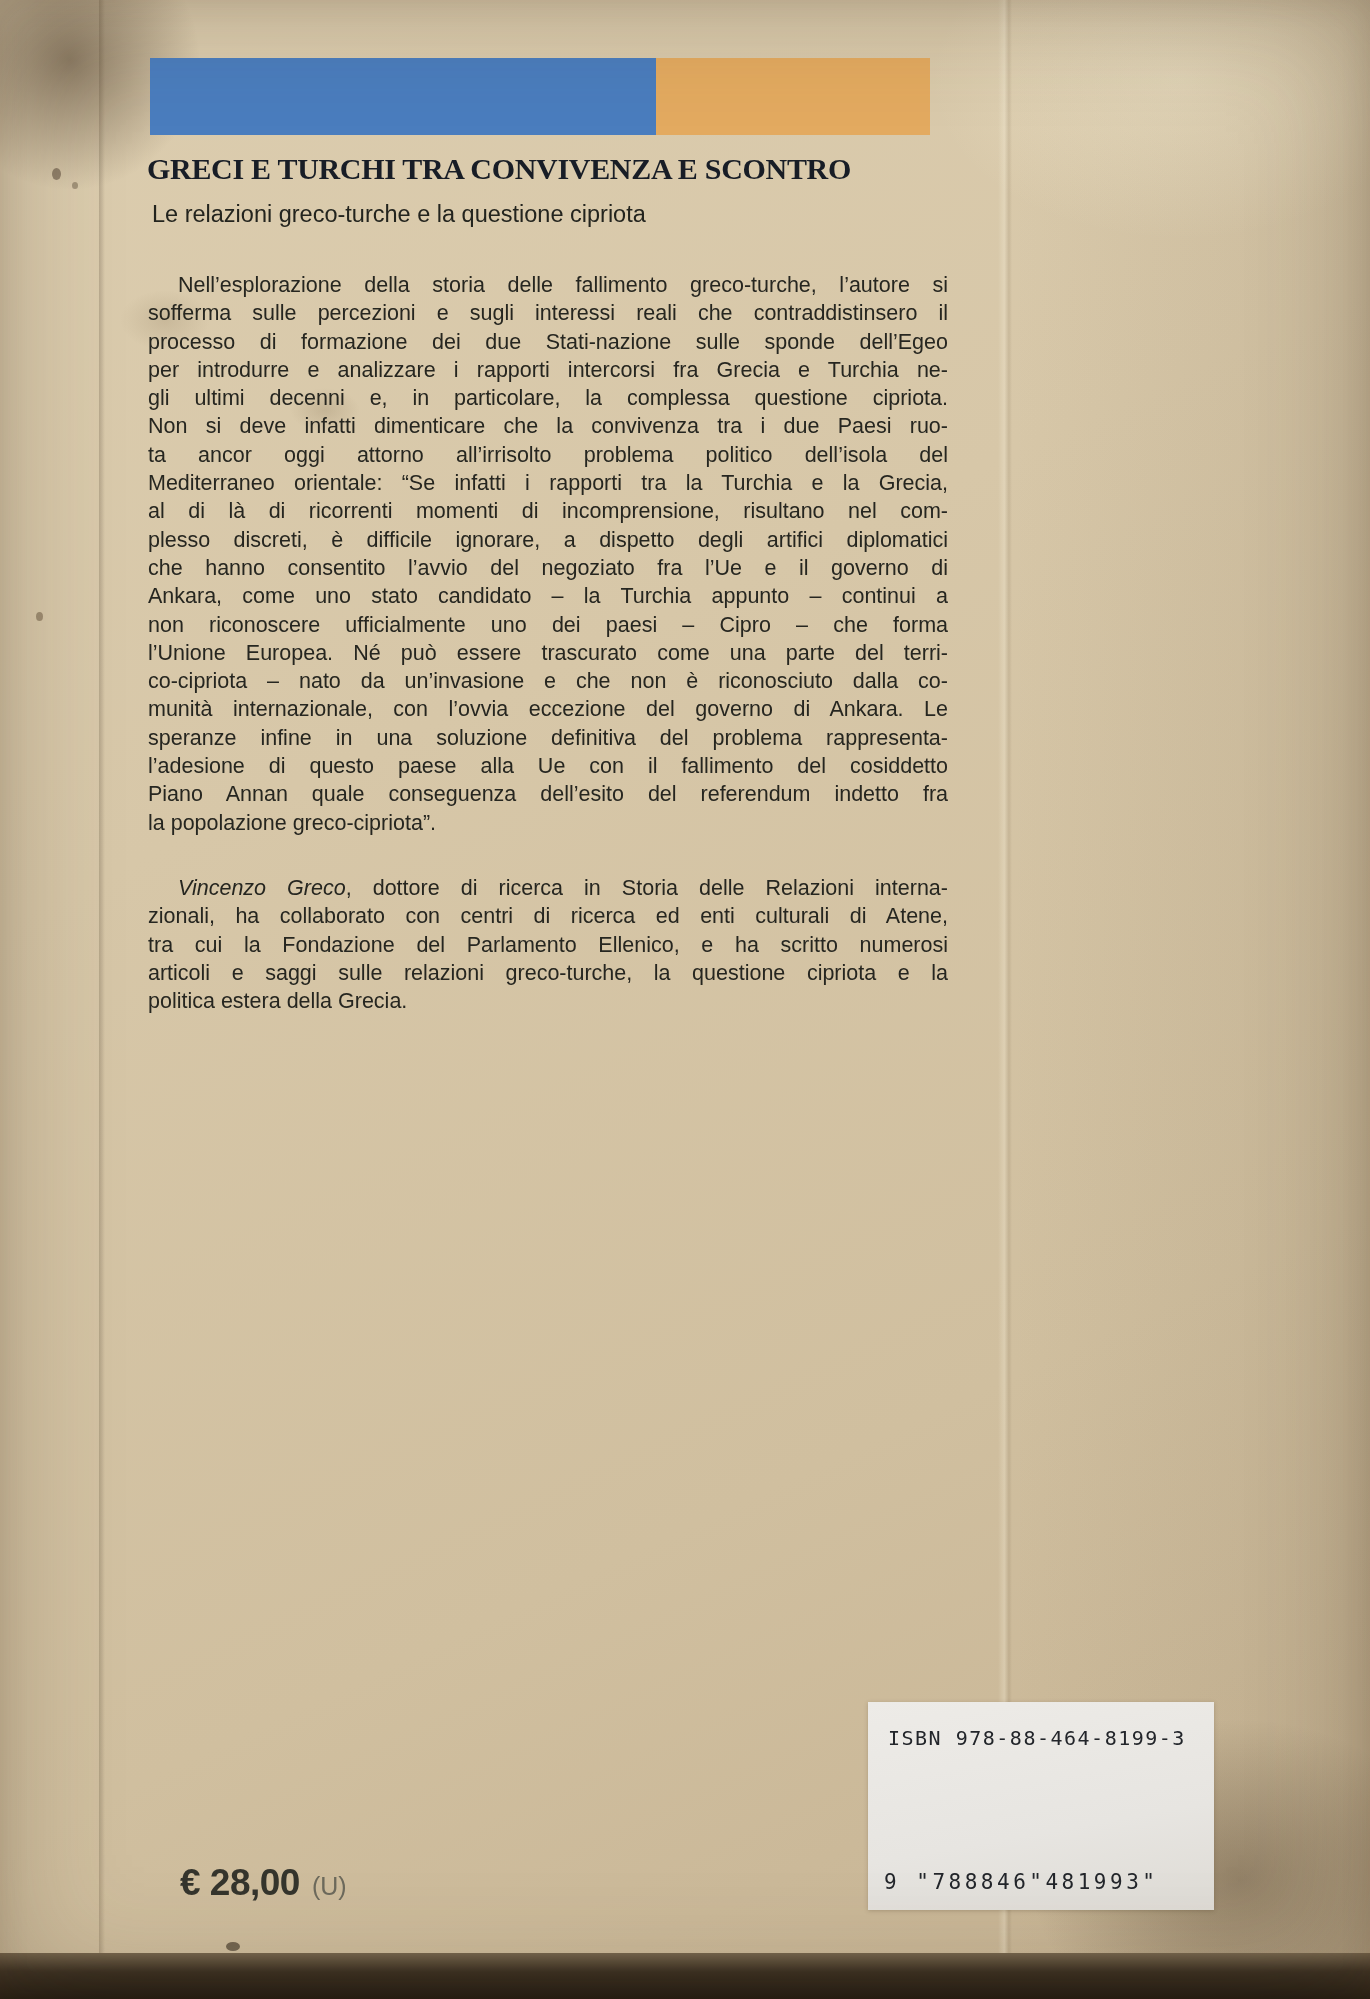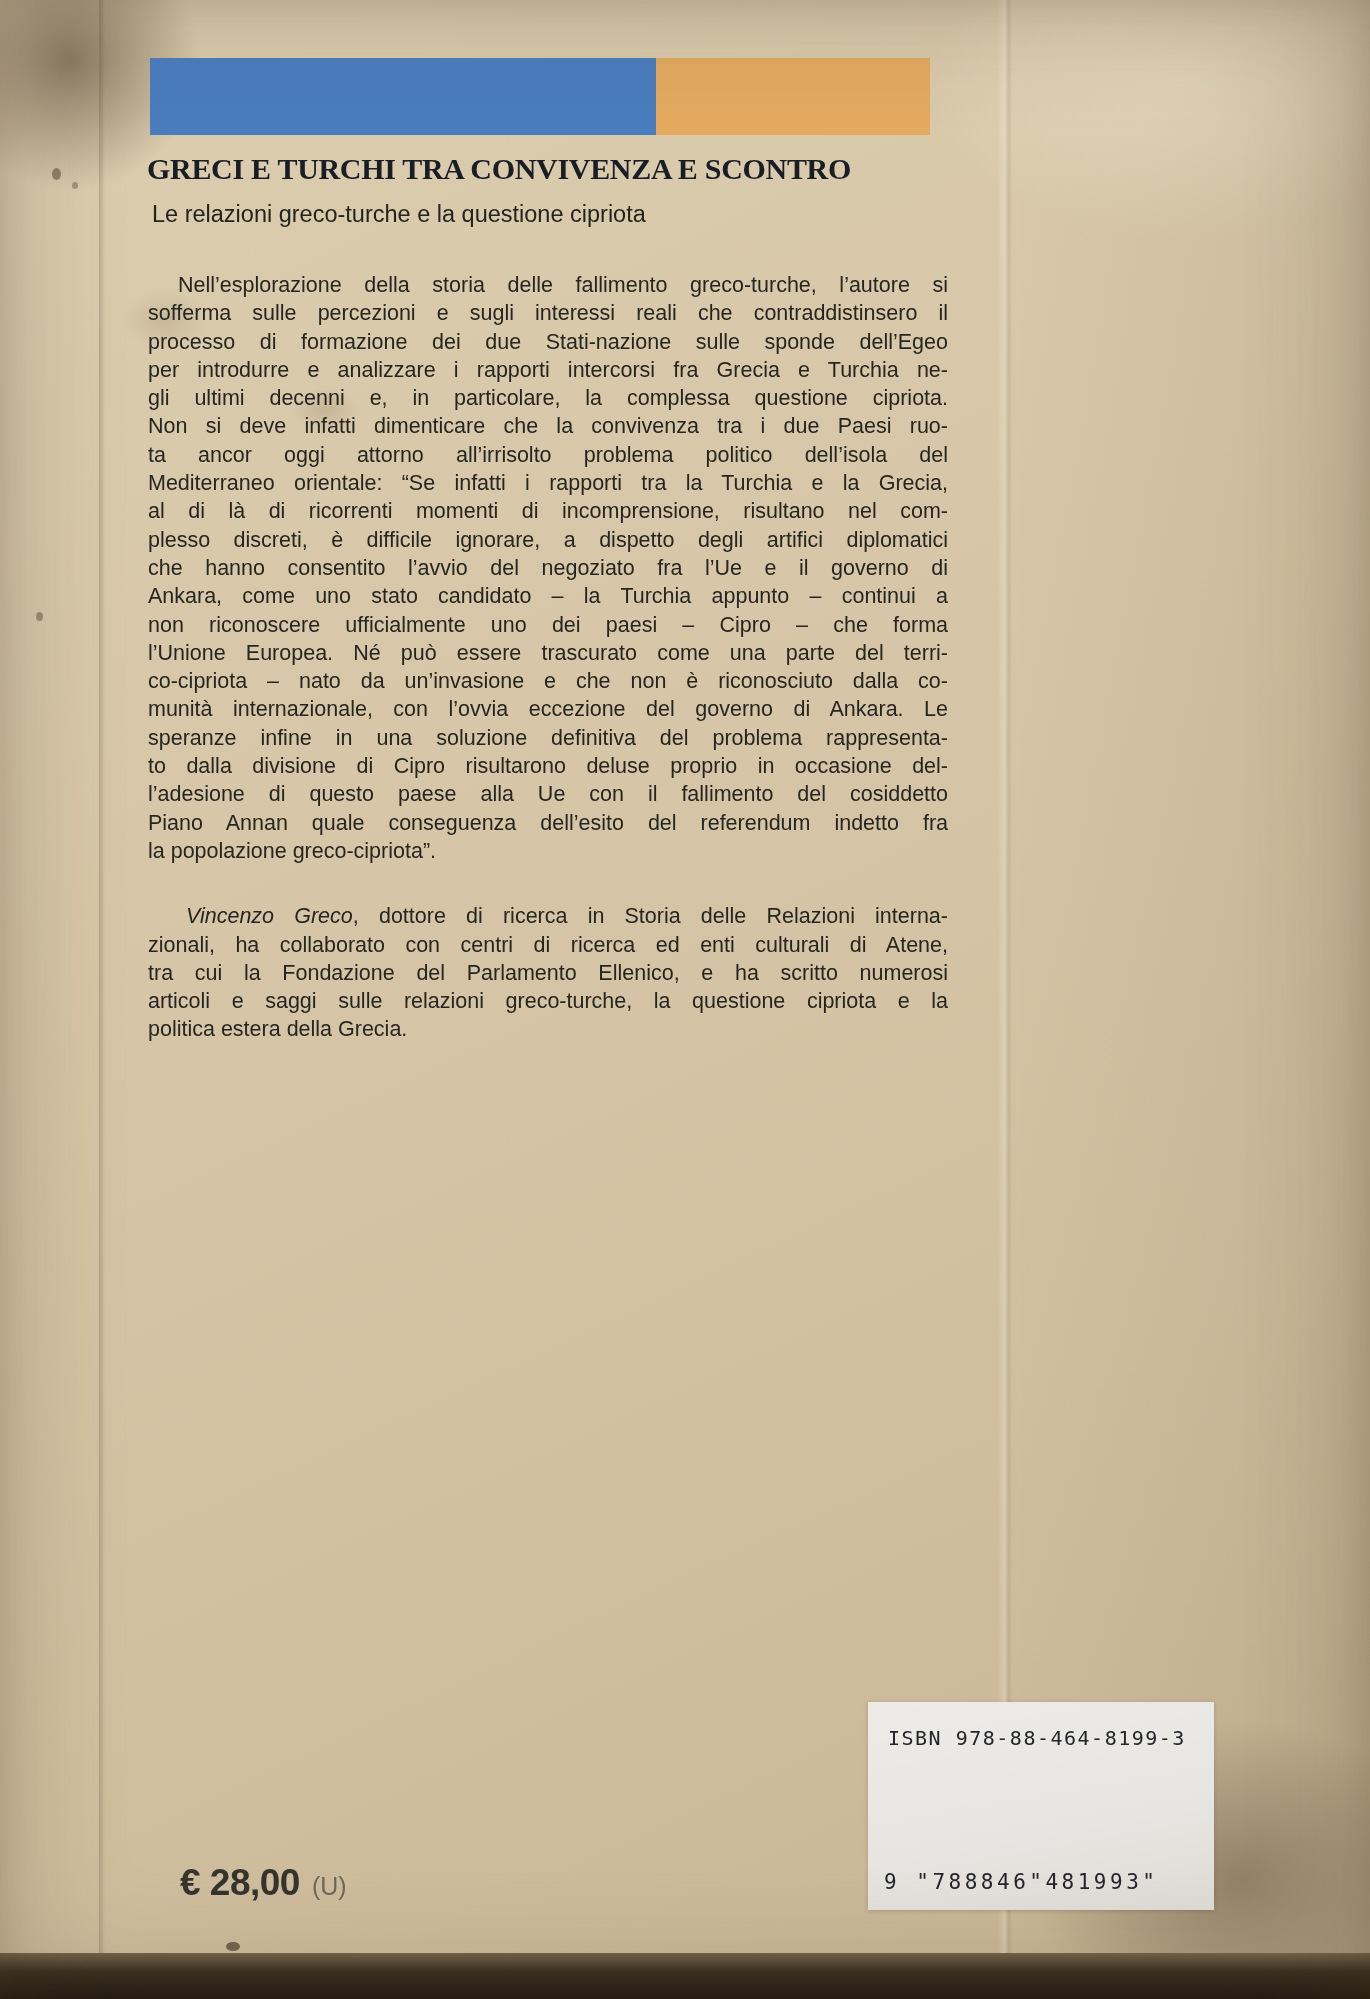--- a/index.html
+++ b/index.html
@@ -65,21 +65,21 @@
 
   
   .text-col{
     position:absolute;left:148px;top:271px;width:800px;
     font-size:21.5px;line-height:28.3px;color:#262620;
   }
   .line{text-align:justify;text-align-last:justify;}
   .line.last{text-align-last:left;}
   .line.indent{text-indent:30px;}
   .bio{margin-top:37px;}
-  .bio em{font-style:italic;margin-left:8px;}
+  .bio em{font-style:italic;}
 
   
   .isbn-label{
     position:absolute;left:868px;top:1702px;width:338px;height:208px;
     background:linear-gradient(170deg,#edebe7 0%,#e7e5e1 60%,#dedbd5 100%);
     box-shadow:0 1px 4px rgba(70,55,35,.25);
     padding-left:8px;
   }
   .isbn{
     position:absolute;left:20px;top:24px;
@@ -137,21 +137,20 @@
         <div class="line">Mediterraneo orientale: “Se infatti i rapporti tra la Turchia e la Grecia,</div>
         <div class="line">al di là di ricorrenti momenti di incomprensione, risultano nel com-</div>
         <div class="line">plesso discreti, è difficile ignorare, a dispetto degli artifici diplomatici</div>
         <div class="line">che hanno consentito l’avvio del negoziato fra l’Ue e il governo di</div>
         <div class="line">Ankara, come uno stato candidato – la Turchia appunto – continui a</div>
         <div class="line">non riconoscere ufficialmente uno dei paesi – Cipro – che forma</div>
         <div class="line">l’Unione Europea. Né può essere trascurato come una parte del terri-</div>
         <div class="line">co-cipriota – nato da un’invasione e che non è riconosciuto dalla co-</div>
         <div class="line">munità internazionale, con l’ovvia eccezione del governo di Ankara. Le</div>
         <div class="line">speranze infine in una soluzione definitiva del problema rappresenta-</div>
-        <div class="line">to dalla divisione di Cipro risultarono deluse proprio in occasione del-</div>
         <div class="line">l’adesione di questo paese alla Ue con il fallimento del cosiddetto</div>
         <div class="line">Piano Annan quale conseguenza dell’esito del referendum indetto fra</div>
         <div class="line last">la popolazione greco-cipriota”.</div>
       </div>
     <div class="bio">
       <div class="line indent"><em>Vincenzo Greco</em><span>, dottore di ricerca in Storia delle Relazioni interna-</span></div>
       <div>
           <div class="line">zionali, ha collaborato con centri di ricerca ed enti culturali di Atene,</div>
           <div class="line">tra cui la Fondazione del Parlamento Ellenico, e ha scritto numerosi</div>
           <div class="line">articoli e saggi sulle relazioni greco-turche, la questione cipriota e la</div>

